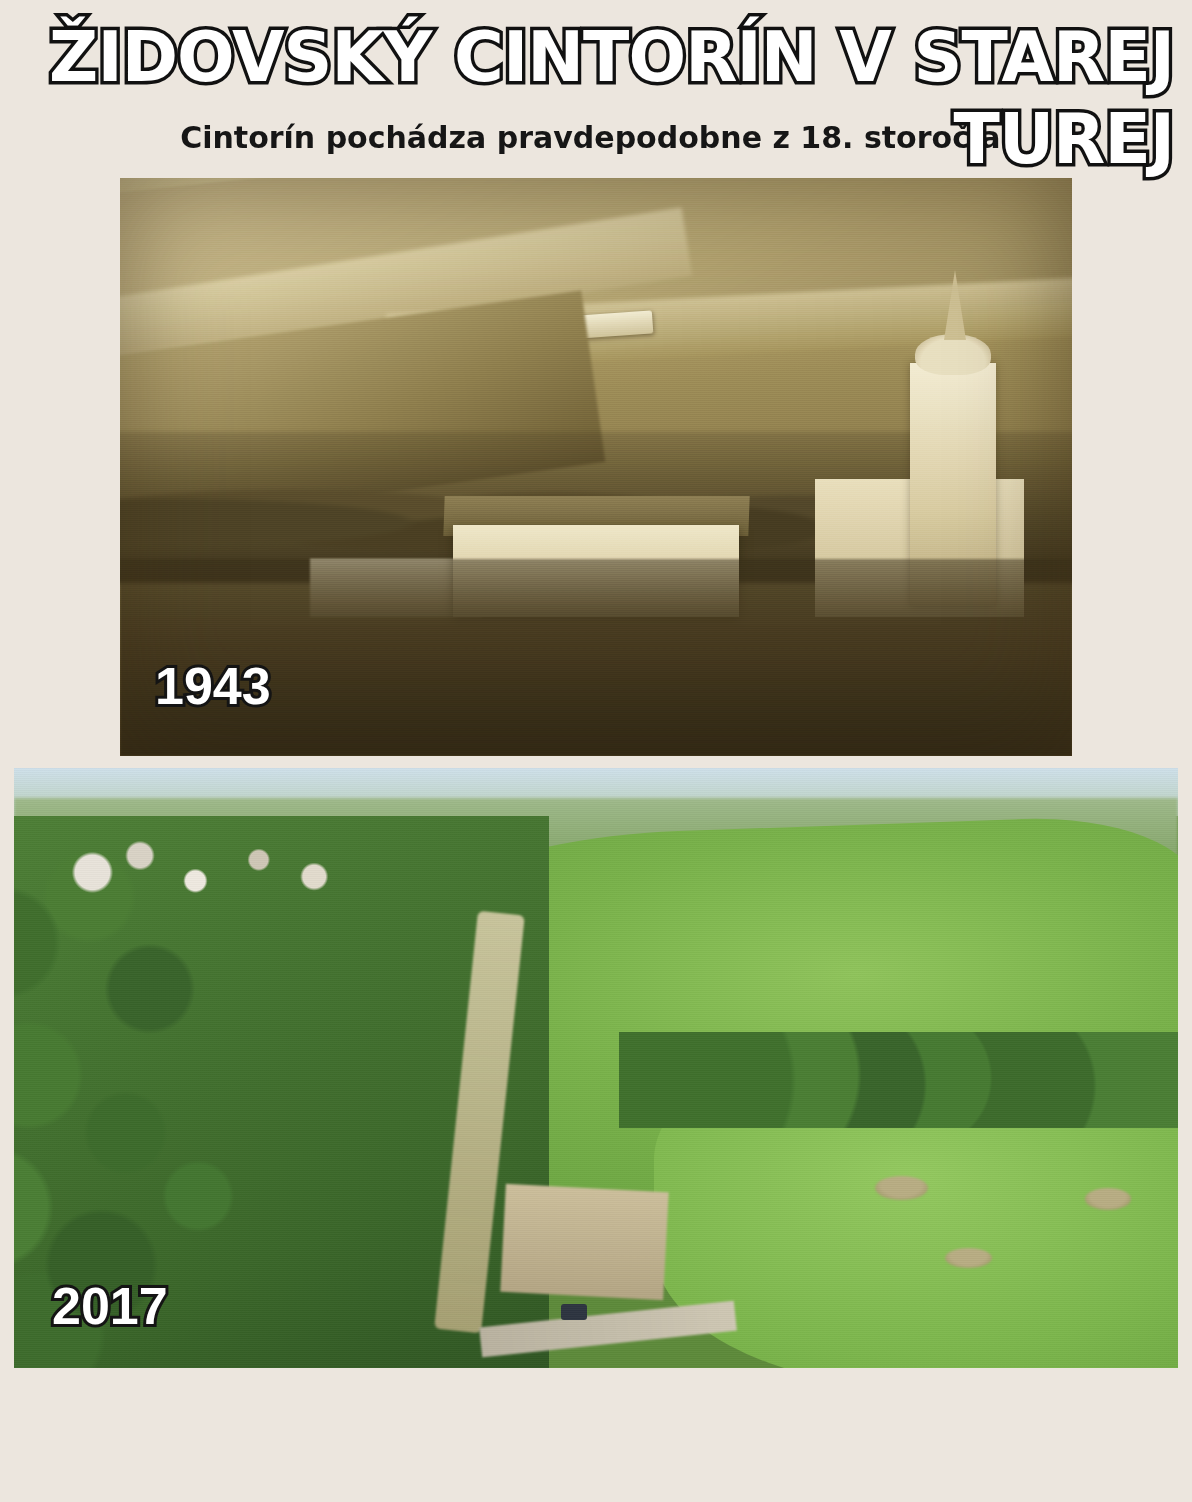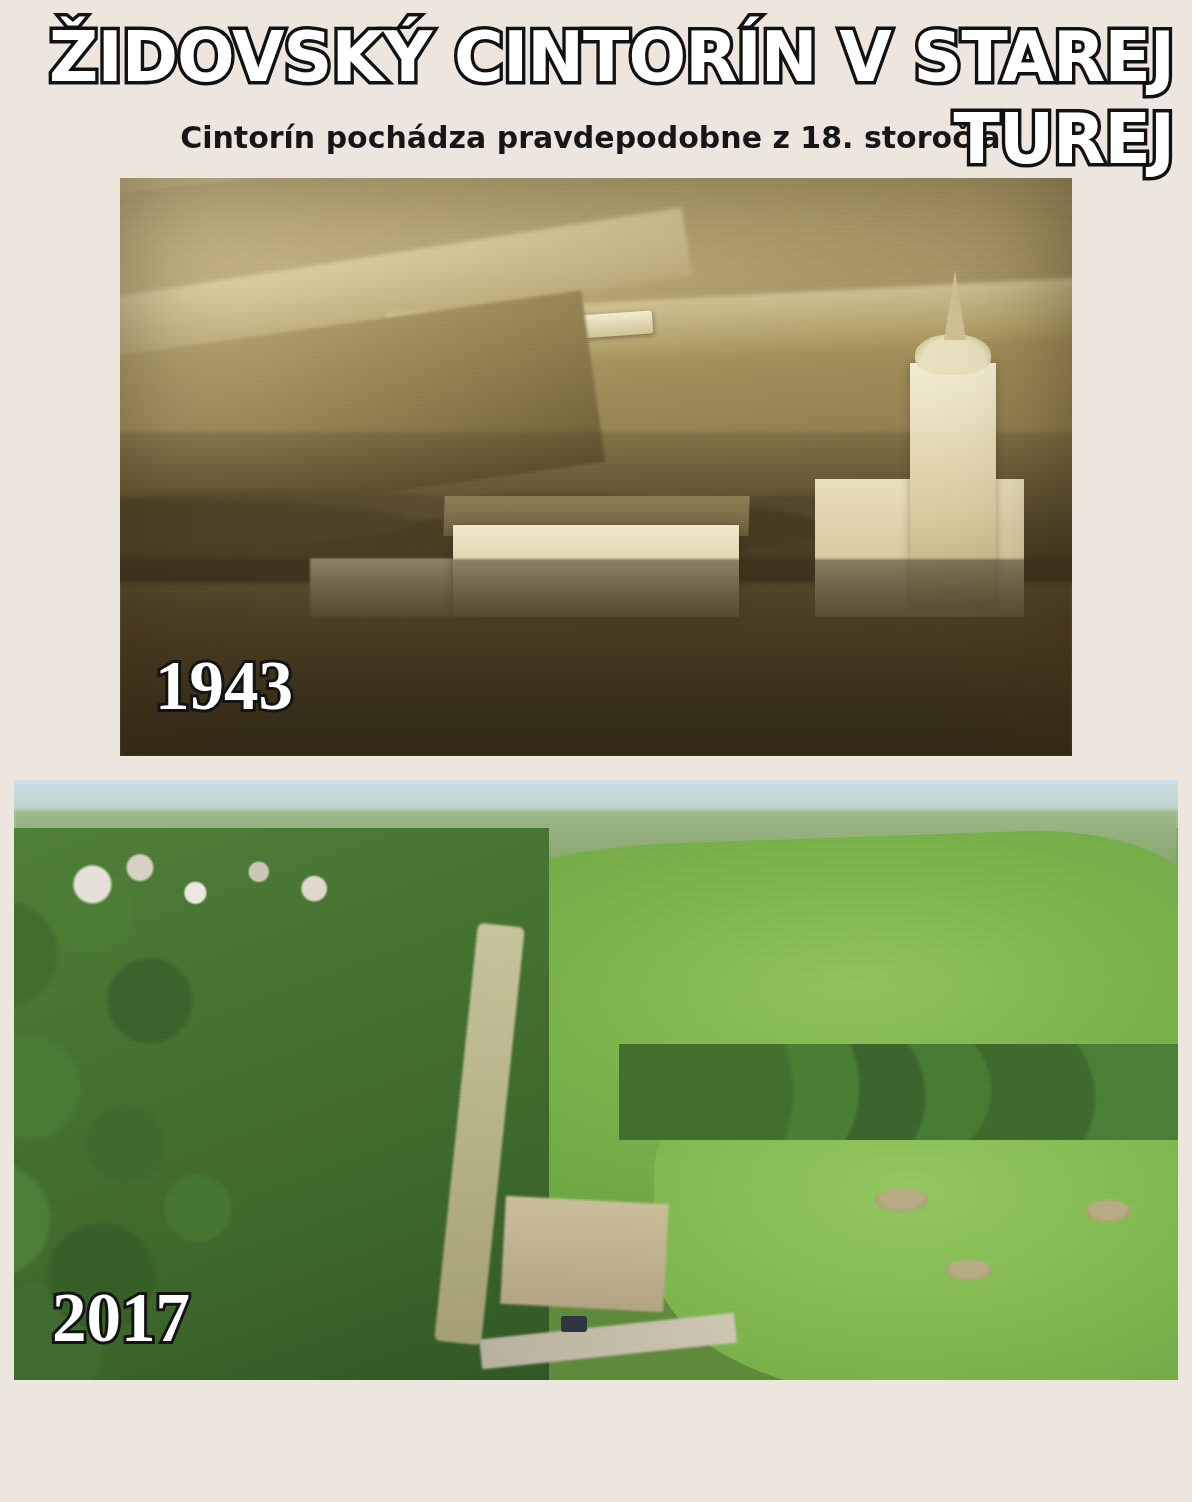--- a/index.html
+++ b/index.html
@@ -172,21 +172,21 @@
     box-shadow: inset 0 0 110px rgba(60,45,20,.55);
     pointer-events:none;
   }
 
   
   .photo2 {
     position: relative;
     width: 1164px;
     height: 600px;
     overflow: hidden;
-    margin-top: 24px;
+    margin-top: 12px;
     background: #5d8a3a;
   }
   .p2-sky {
     position:absolute; left:0; top:0; width:100%; height:8%;
     background: linear-gradient(180deg,#cfe0ea 0%, #b8cfbb 100%);
   }
   .p2-far {
     position:absolute; left:0; top:5%; width:100%; height:12%;
     background: linear-gradient(180deg,#9fb98a 0%, #7fa265 100%);
     filter: blur(1.5px);
@@ -272,23 +272,23 @@
   .p2-mound3 { left:80%; top:80%; width:4%; height:3.4%; }
   .p2-grain {
     position:absolute; inset:0;
     background: repeating-linear-gradient(0deg, rgba(255,255,255,.025) 0 1px, rgba(0,0,0,.025) 1px 2px);
     pointer-events:none;
   }
 
   
   .year {
     position: absolute;
-    font-family: Liberation Serif, serif;
+    font-family: Liberation Sans, sans-serif;
     font-weight: bold;
-    font-size: 69px;
+    font-size: 52px;
     line-height: 64px;
     color: #ffffff;
     -webkit-text-stroke: 6px #141414;
     paint-order: stroke fill;
     letter-spacing: 0px;
   }
   .year-1943 { left: 35px; bottom: 38px; }
   .year-2017 { left: 38px; bottom: 30px; }
 </style>
 </head>

